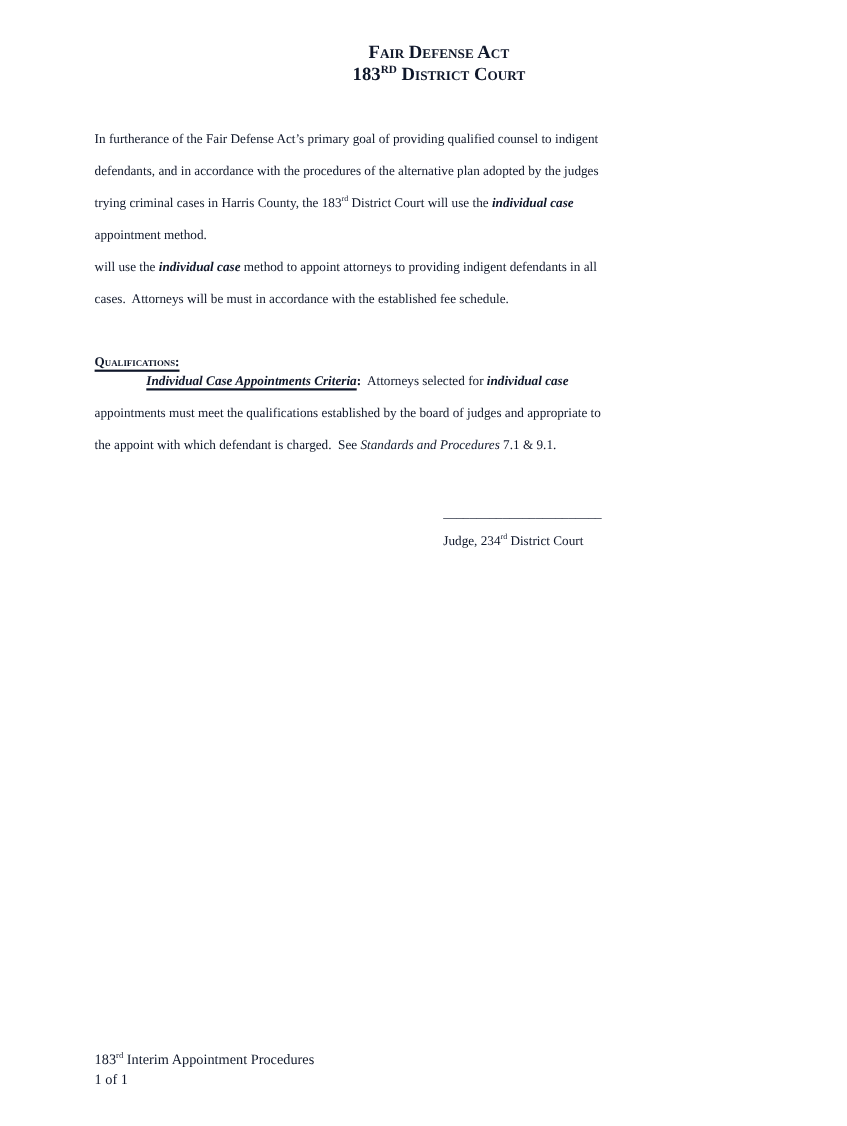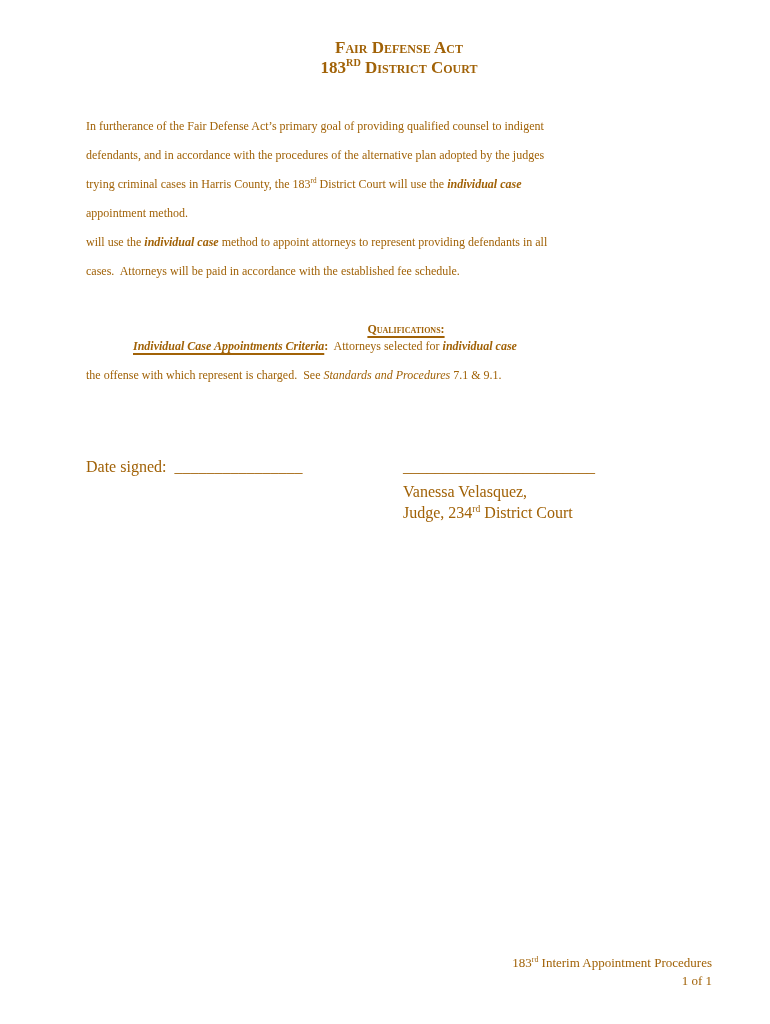--- a/index.html
+++ b/index.html
@@ -1,74 +1,73 @@
 <!DOCTYPE html>
 <html><head>
 <meta charset="utf-8">
 <style>
   html,body{margin:0;padding:0;background:#ffffff;}
   .page{
     position:relative;width:763px;height:1024px;background:#ffffff;
-    font-family:"Liberation Serif","DejaVu Serif",serif;color:#a16207;
+    font-family:"Liberation Serif","DejaVu Serif",serif;color:#0f172a;
     overflow:hidden;
   }
   .title{
     position:absolute;top:38px;left:86px;width:626px;text-align:center;
     font-size:17px;font-weight:bold;line-height:20px;
   }
   .block{position:absolute;left:86px;width:640px;font-size:12px;}
   .line{white-space:pre;height:29px;line-height:29px;}
   .indent{padding-left:47px;}
   .b{font-weight:bold;}
   .i{font-style:italic;margin-top:20px;}
   .u{text-decoration:underline;text-decoration-skip-ink:none;text-underline-offset:3px;text-decoration-thickness:1.5px;}
   .sc{font-variant:small-caps;}
   .sup{vertical-align:super;font-size:0.6em;line-height:1;}
   .daterow{position:absolute;left:86px;top:452px;font-size:16px;line-height:29px;white-space:pre;}
-  .sigblock{position:absolute;left:403px;top:452px;font-size:16px;}
+  .sigblock{position:absolute;left:403px;top:452px;font-size:12px;}
   .sigblank{line-height:29px;white-space:pre;}
   .signame,.sigtitle{line-height:21px;}
-  .footer{position:absolute;left:86px;top:954px;width:626px;text-align:right;font-size:13px;line-height:18px;}
+  .footer{position:absolute;left:86px;top:954px;width:626px;text-align:left;font-size:13px;line-height:18px;}
 </style>
 </head>
 <body>
 
 <div class="page">
 
   <div class="title">
     <div class="tline"><span class="b sc">Fair Defense Act</span></div>
     <div class="tline"><span class="b sc">183</span><span class="b sup">RD</span><span class="b sc"> District Court</span></div>
   </div>
 
   <div class="block" style="top:112px;">
     <div class="line"><span>In furtherance of the Fair Defense Act’s primary goal of providing qualified counsel to indigent</span></div>
     <div class="line"><span>defendants, and in accordance with the procedures of the alternative plan adopted by the judges</span></div>
     <div class="line"><span>trying criminal cases in Harris County, the 183</span><span class="sup">rd</span><span> District Court will use the </span><span class="b i">individual case</span></div>
     <div class="line"><span>appointment method.</span></div>
   </div>
 
   <div class="block" style="top:228px;">
-    <div class="line"><span>will use the </span><span class="b i">individual case</span><span> method to appoint attorneys to represent providing defendants in all</span></div>
-    <div class="line"><span>cases.  Attorneys will be paid in accordance with the established fee schedule.</span></div>
+    <div class="line"><span>will use the </span><span class="b i">individual case</span><span> method to appoint attorneys to providing indigent defendants in all</span></div>
+    <div class="line"><span>cases.  Attorneys will be must in accordance with the established fee schedule.</span></div>
   </div>
 
-  <div class="block" style="top:315px;text-align:center;">
+  <div class="block" style="top:315px;">
     <div class="line"><span class="b u sc">Qualifications:</span></div>
   </div>
 
   <div class="block" style="top:332px;">
     <div class="line indent"><span class="b i u">Individual Case Appointments Criteria</span><span class="b">:</span><span>  Attorneys selected for </span><span class="b i">individual case</span></div>
-    <div class="line"><span>the offense with which represent is charged.  See </span><span class="i">Standards and Procedures</span><span> 7.1 &amp; 9.1.</span></div>
+    <div class="line"><span>appointments must meet the qualifications established by the board of judges and appropriate to</span></div>
+    <div class="line"><span>the appoint with which defendant is charged.  See </span><span class="i">Standards and Procedures</span><span> 7.1 &amp; 9.1.</span></div>
   </div>
 
-  <div class="daterow"><span>Date signed:</span><span>  ________________</span></div>
 
   <div class="sigblock">
     <div class="sigblank">________________________</div>
-    <div class="signame">Vanessa Velasquez,</div>
     <div class="sigtitle"><span>Judge, 234</span><span class="sup">rd</span><span> District Court</span></div>
   </div>
 
   <div class="footer">
     <div><span>183</span><span class="sup">rd</span><span> Interim Appointment Procedures</span></div>
     <div>1 of 1</div>
   </div>
 
 </div>
 

